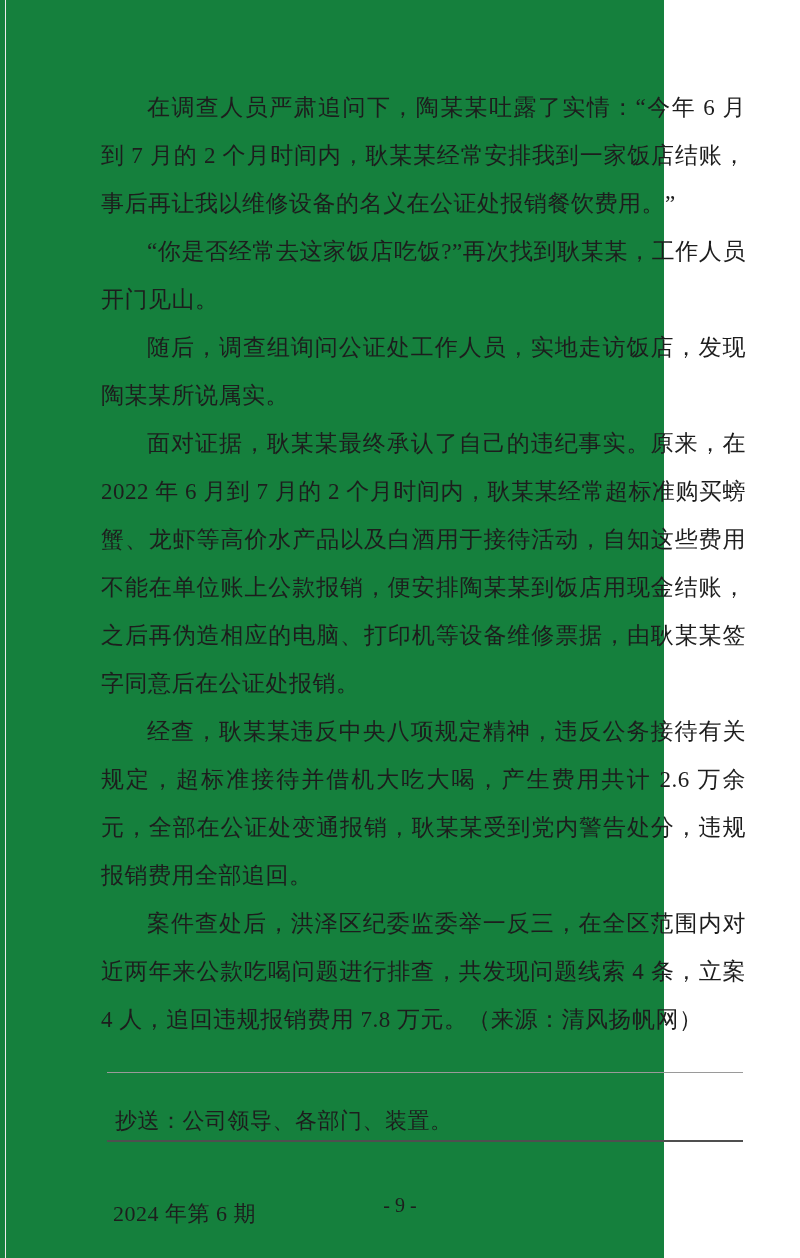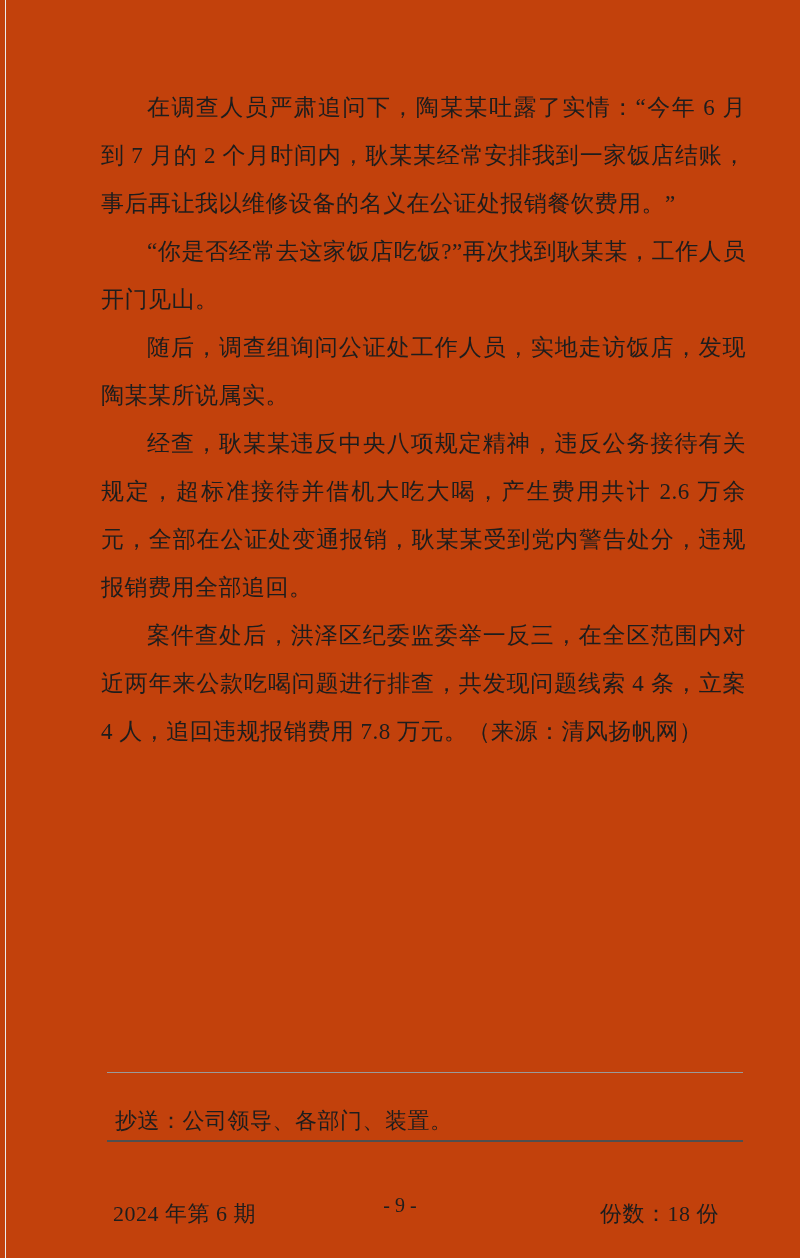--- a/index.html
+++ b/index.html
@@ -12,23 +12,23 @@
     height: 1258px;
     background: #ffffff;
     position: relative;
     overflow: hidden;
     font-family: "Liberation Serif", "DejaVu Serif", serif;
     color: #1d1d1d;
   }
   .page {
     position: absolute;
     left: 0; top: 0;
-    width: 800px;
+    width: 664px;
     height: 1258px;
-    background: #c2410c;
+    background: #15803d;
   }
   .edge-line {
     position: absolute;
     left: 5px;
     top: 0;
     width: 1px;
     height: 1258px;
     background: #ebebeb;
   }
   .body-text {
@@ -95,29 +95,29 @@
 <body>
 
 <div class="page">
 
   <div class="edge-line"></div>
 
   <main class="body-text">
     <p>在调查人员严肃追问下，陶某某吐露了实情：“今年 6 月到 7 月的 2 个月时间内，耿某某经常安排我到一家饭店结账，事后再让我以维修设备的名义在公证处报销餐饮费用。”</p>
     <p>“你是否经常去这家饭店吃饭?”再次找到耿某某，工作人员开门见山。</p>
     <p>随后，调查组询问公证处工作人员，实地走访饭店，发现陶某某所说属实。</p>
+    <p>面对证据，耿某某最终承认了自己的违纪事实。原来，在 2022 年 6 月到 7 月的 2 个月时间内，耿某某经常超标准购买螃蟹、龙虾等高价水产品以及白酒用于接待活动，自知这些费用不能在单位账上公款报销，便安排陶某某到饭店用现金结账，之后再伪造相应的电脑、打印机等设备维修票据，由耿某某签字同意后在公证处报销。</p>
     <p>经查，耿某某违反中央八项规定精神，违反公务接待有关规定，超标准接待并借机大吃大喝，产生费用共计 2.6 万余元，全部在公证处变通报销，耿某某受到党内警告处分，违规报销费用全部追回。</p>
     <p>案件查处后，洪泽区纪委监委举一反三，在全区范围内对近两年来公款吃喝问题进行排查，共发现问题线索 4 条，立案 4 人，追回违规报销费用 7.8 万元。（来源：清风扬帆网）</p>
   </main>
 
   <footer class="doc-footer">
     <div class="rule thin"></div>
     <div class="cc">抄送：公司领导、各部门、装置。</div>
     <div class="rule thick"></div>
     <div class="issue-row">
       <span>2024 年第 6 期</span>
-      <span>份数：18 份</span>
     </div>
   </footer>
 
   <div class="page-number">- 9 -</div>
 
 </div>
 
 </body></html>

